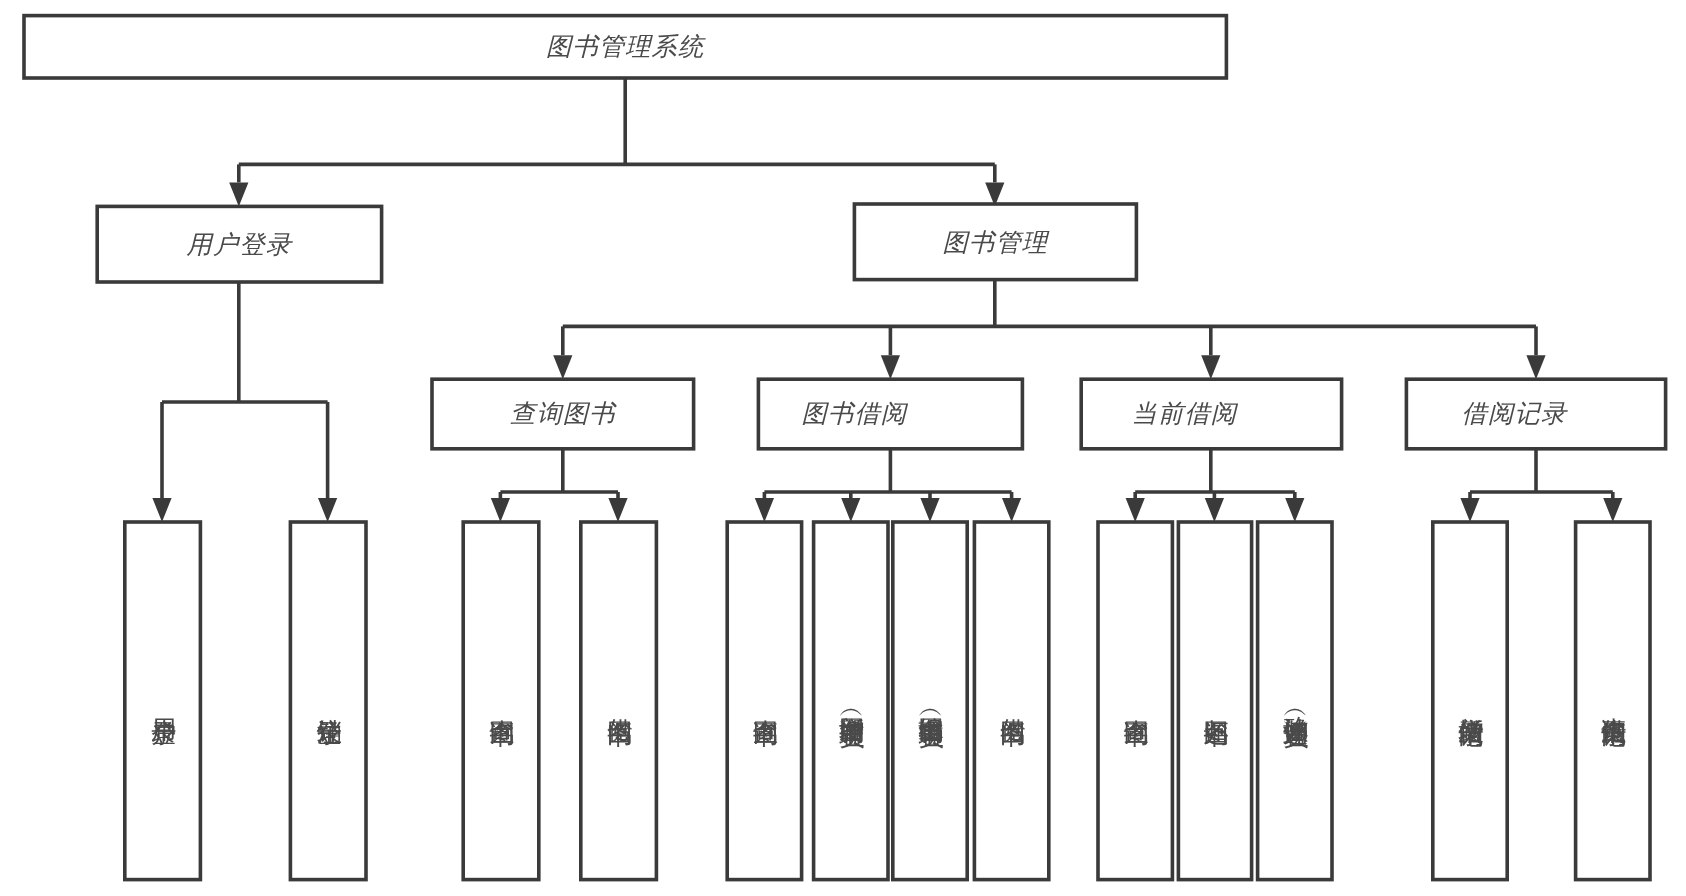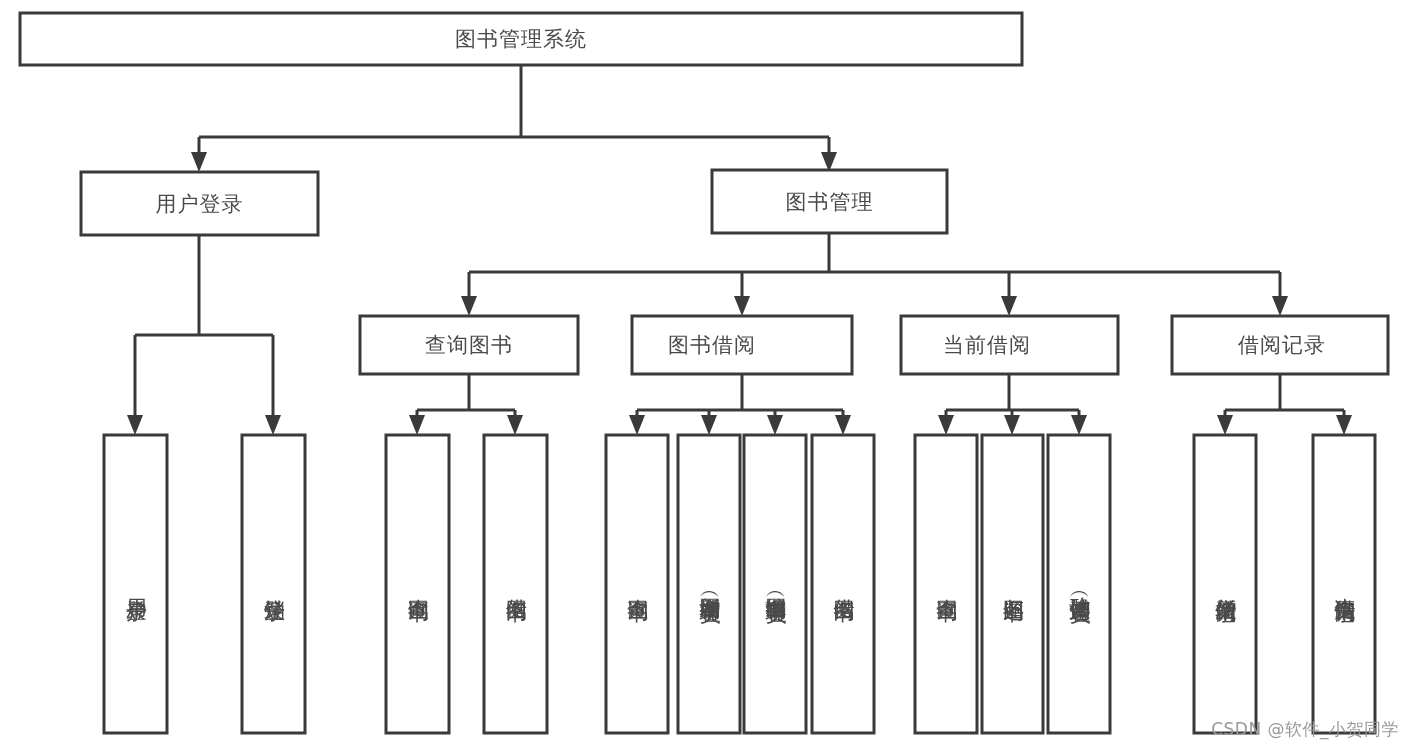--- a/index.html
+++ b/index.html
@@ -9,21 +9,21 @@
   svg#tree{position:absolute;left:0;top:0;width:1405px;height:747px;display:block;}
   .node-rect{fill:#ffffff;stroke:#3a3a3a;stroke-width:3;}
   .conn{stroke:#3a3a3a;stroke-width:3;fill:none;stroke-linecap:butt;}
   .arrow-head{fill:#3a3a3a;stroke:none;}
   .vtext-wrap{position:absolute;display:flex;align-items:center;justify-content:center;
               writing-mode:vertical-rl;text-orientation:upright;
               font-size:21px;color:#4a4a4a;line-height:1.14;letter-spacing:1px;
               white-space:nowrap;pointer-events:none;}
   .htext-wrap{position:absolute;display:flex;align-items:center;justify-content:center;
               font-size:21px;color:#4a4a4a;letter-spacing:1px;white-space:nowrap;
-              pointer-events:none;}
+              pointer-events:none;font-style:italic;}
   #watermark{position:absolute;right:6px;bottom:6px;font-size:17px;color:#9a9a9a;
              font-family:"DejaVu Sans","Liberation Sans",sans-serif;letter-spacing:0.5px;}
 </style>
 </head>
 <body>
 
 <div id="diagram-root">
 
   <svg id="tree" viewBox="0 0 1405 747" xmlns="http://www.w3.org/2000/svg">
     <g id="connector-layer">
@@ -104,30 +104,29 @@
       </g>
   </svg>
 
   <div id="label-layer">
       <div class="htext-wrap" style="left: 20px; top: 13px; width: 1002px; height: 52px;">图书管理系统</div>
       <div class="htext-wrap" style="left: 81px; top: 172px; width: 237px; height: 63px;">用户登录</div>
       <div class="htext-wrap" style="left: 712px; top: 170px; width: 235px; height: 63px; border-radius: 25px;">图书管理</div>
       <div class="htext-wrap" style="left: 360px; top: 316px; width: 218px; height: 58px;">查询图书</div>
       <div class="htext-wrap" style="left: 612px; top: 316px; width: 200px; height: 58px;">图书借阅</div>
       <div class="htext-wrap" style="left: 901px; top: 316px; width: 172px; height: 58px;">当前借阅</div>
-      <div class="htext-wrap" style="left: 1172px; top: 316px; width: 180px; height: 58px; margin-left: 20px;">借阅记录</div>
+      <div class="htext-wrap" style="left: 1172px; top: 316px; width: 180px; height: 58px;">借阅记录</div>
       <div class="vtext-wrap" style="left: 104px; top: 435px; width: 63px; height: 298px;">用户登录</div>
       <div class="vtext-wrap" style="left: 242px; top: 435px; width: 63px; height: 298px;">注销登录</div>
       <div class="vtext-wrap" style="left: 386px; top: 435px; width: 63px; height: 298px;">查询图书</div>
       <div class="vtext-wrap" style="left: 484px; top: 435px; width: 63px; height: 298px;">借阅图书</div>
       <div class="vtext-wrap" style="left: 606px; top: 435px; width: 62px; height: 298px;">查询图书</div>
       <div class="vtext-wrap" style="left: 678px; top: 435px; width: 62px; height: 298px;">新增图书（管理员）</div>
       <div class="vtext-wrap" style="left: 744px; top: 435px; width: 62px; height: 298px;">编辑图书（管理员）</div>
       <div class="vtext-wrap" style="left: 812px; top: 435px; width: 62px; height: 298px;">借阅图书</div>
       <div class="vtext-wrap" style="left: 915px; top: 435px; width: 62px; height: 298px;">查询图书</div>
       <div class="vtext-wrap" style="left: 982px; top: 435px; width: 61px; height: 298px;">归还图书</div>
       <div class="vtext-wrap" style="left: 1048px; top: 435px; width: 62px; height: 298px;">确认归还（管理员）</div>
       <div class="vtext-wrap" style="left: 1194px; top: 435px; width: 62px; height: 298px;">新增借阅记录</div>
       <div class="vtext-wrap" style="left: 1313px; top: 435px; width: 62px; height: 298px;">查询借阅记录</div>
     </div>
 
-  <div id="watermark">CSDN @软件_小贺同学</div>
 </div>
 
 </body></html>

